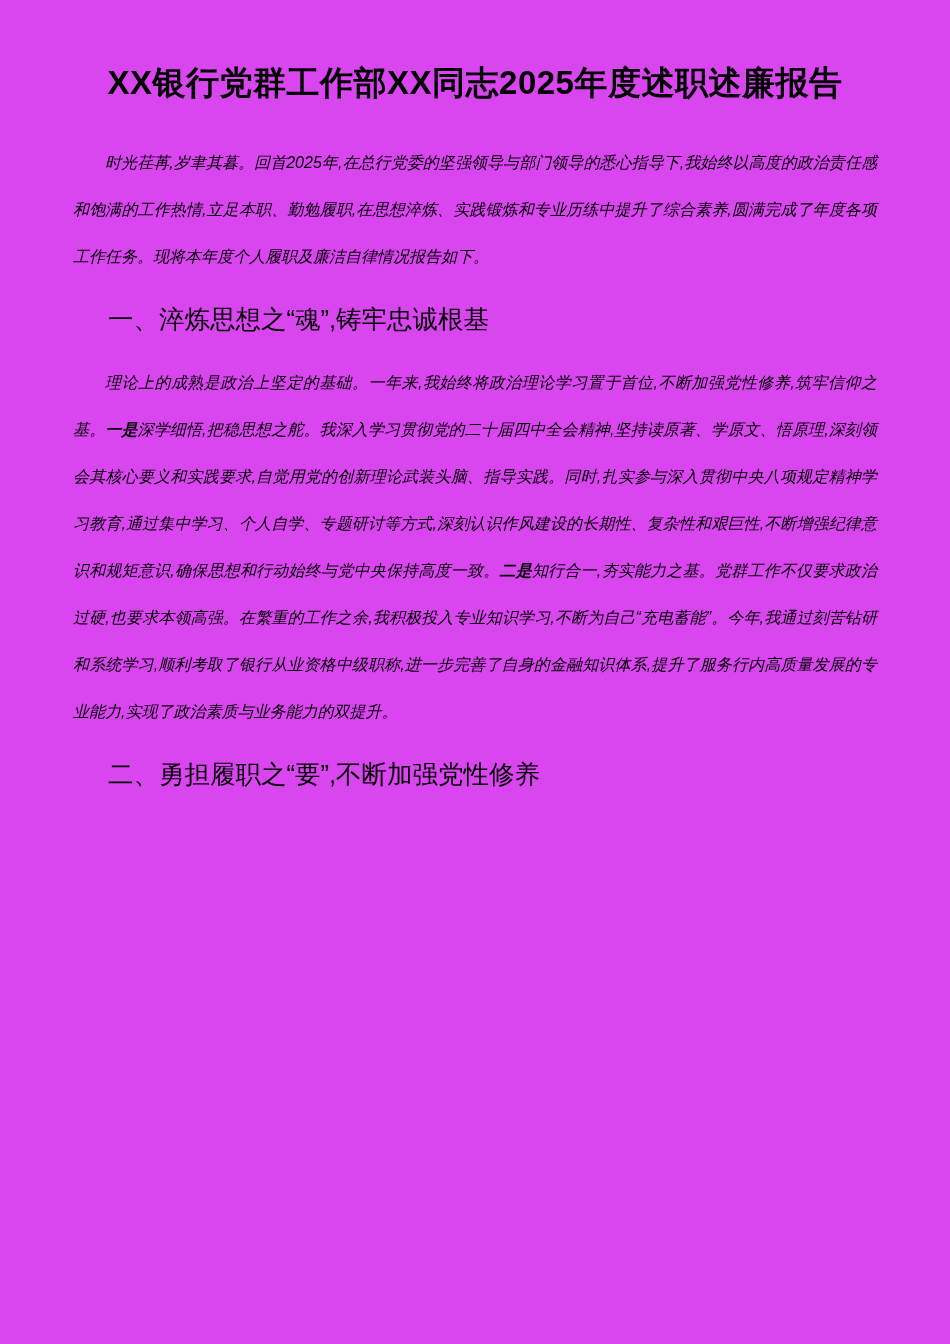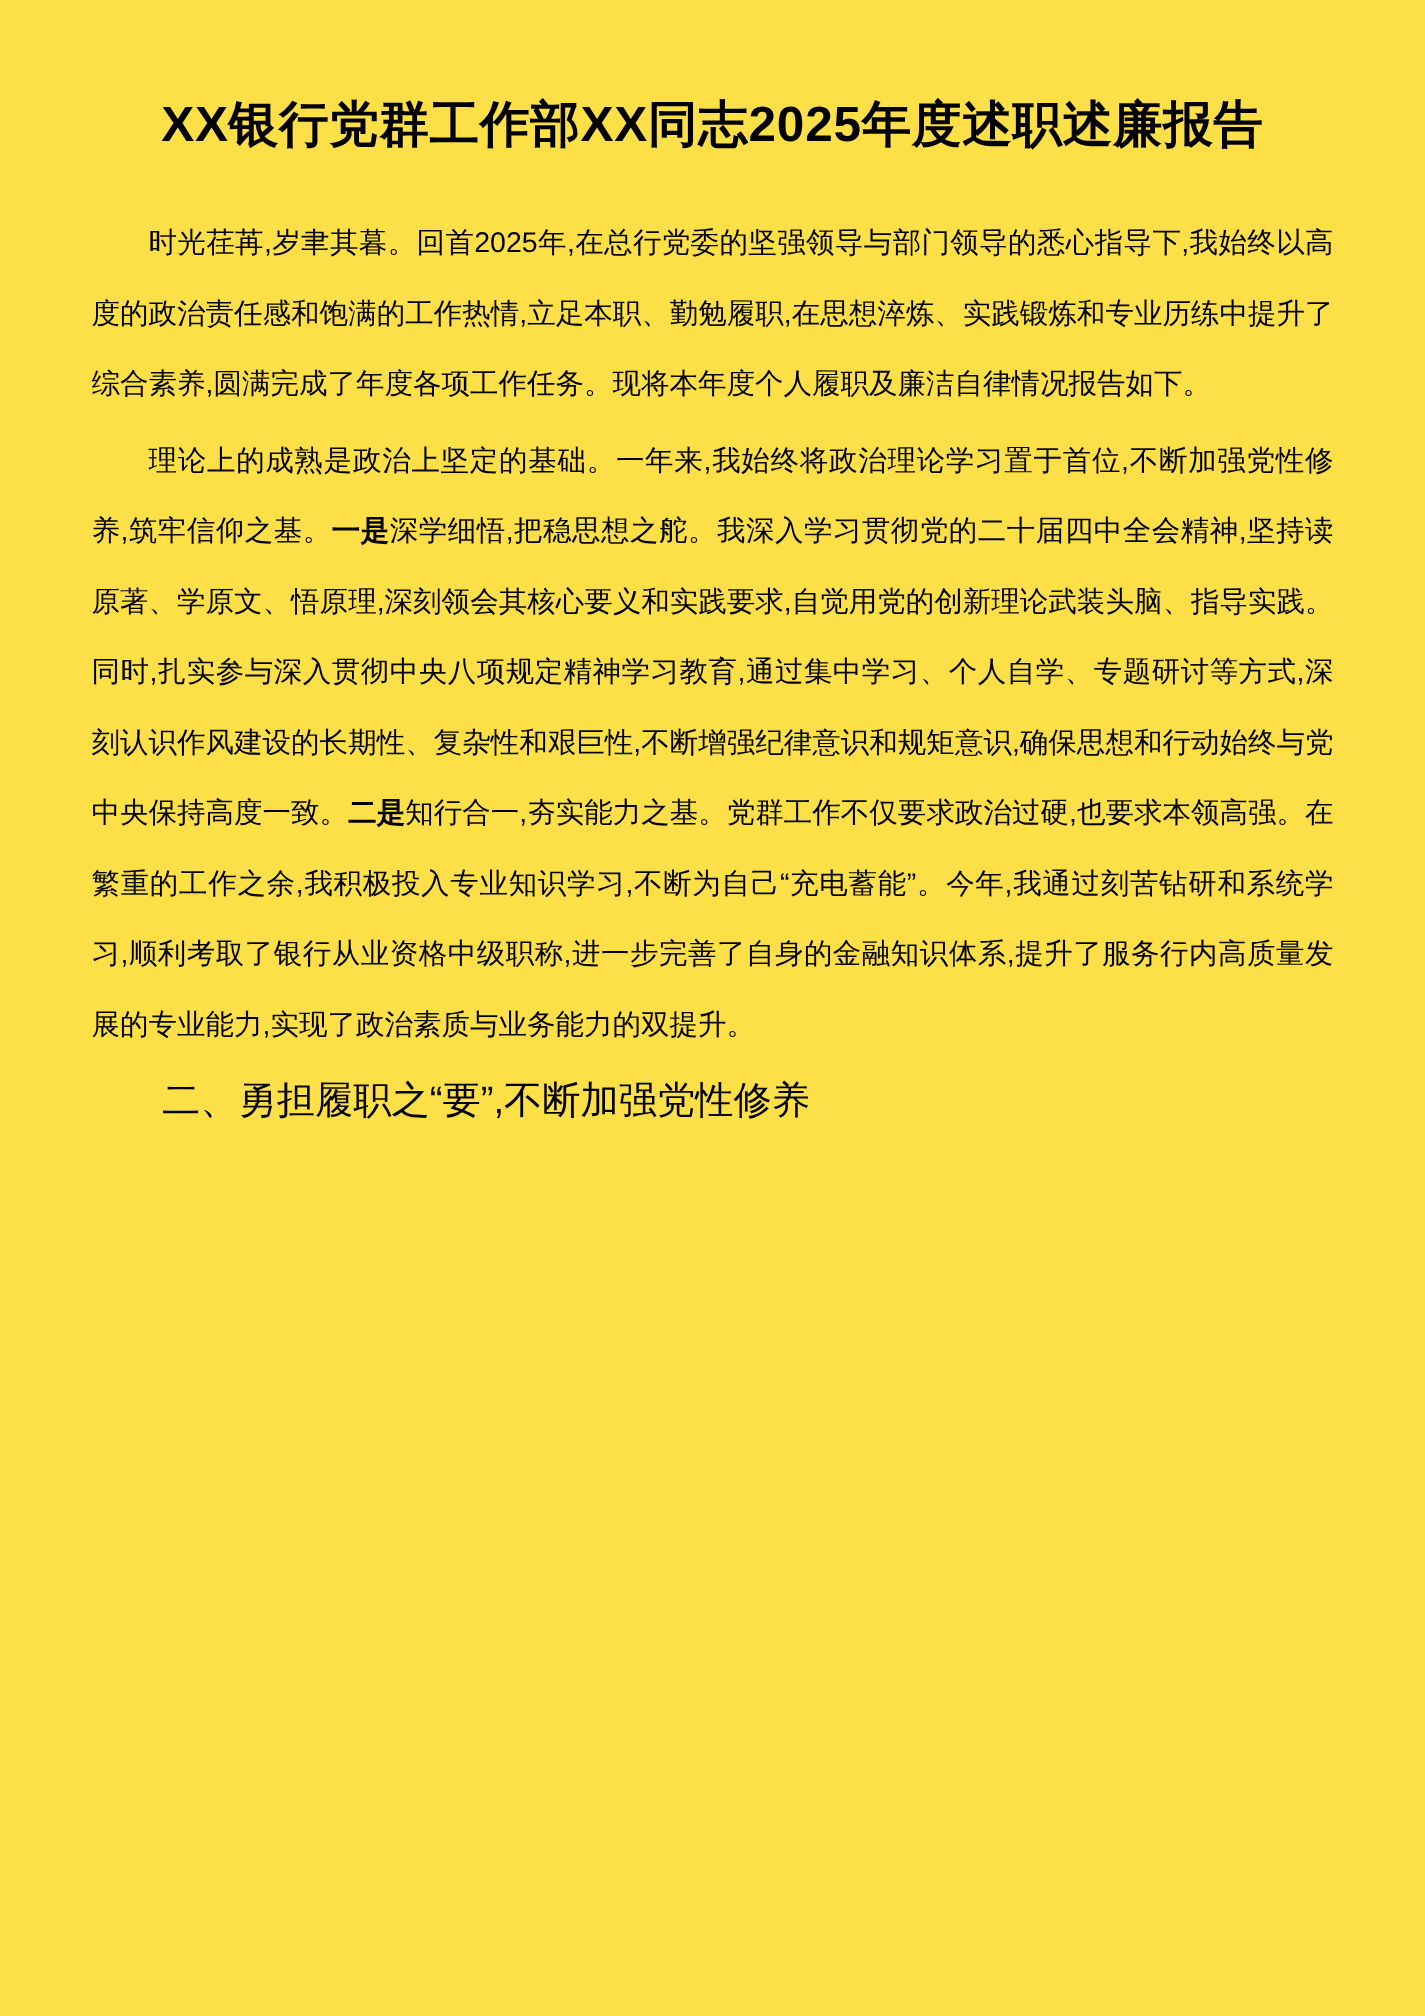--- a/index.html
+++ b/index.html
@@ -8,21 +8,21 @@
     background: #ffffff;
   }
   body {
     font-family: "Liberation Sans", "DejaVu Sans", sans-serif;
     color: #000000;
   }
   .page {
     position: relative;
     width: 950px;
     height: 1344px;
-    background: #fde047;
+    background: #d946ef;
     overflow: hidden;
     box-sizing: border-box;
   }
   .content {
     position: absolute;
     left: 57px;
     top: 0;
     width: 836px;
   }
   .doc-title {
@@ -32,28 +32,29 @@
     text-align: center;
     letter-spacing: 0.5px;
     margin: 0;
     padding-top: 62px;
     white-space: nowrap;
   }
   .body-block {
     margin-top: 34px;
   }
   p.para {
-    font-size: 19px;
+    font-size: 16px;
     line-height: 47px;
-    margin: 4px;
+    margin: 16px;
     text-align: justify;
     text-justify: inter-ideograph;
     text-indent: 2em;
     letter-spacing: 0px;
     word-break: break-all;
+    font-style: italic;
   }
   p.heading {
     font-size: 25.5px;
     line-height: 47px;
     margin: 0;
     text-indent: 2em;
     text-align: left;
     letter-spacing: 0px;
   }
   b.em {
@@ -61,17 +62,18 @@
   }
 </style>
 </head>
 <body>
 
 <div class="page">
   <div class="content">
     <h1 class="doc-title">XX银行党群工作部XX同志2025年度述职述廉报告</h1>
     <div class="body-block">
         <p class="para"><span>时光荏苒,岁聿其暮。回首2025年,在总行党委的坚强领导与部门领导的悉心指导下,我始终以高度的政治责任感和饱满的工作热情,立足本职、勤勉履职,在思想淬炼、实践锻炼和专业历练中提升了综合素养,圆满完成了年度各项工作任务。现将本年度个人履职及廉洁自律情况报告如下。</span></p>
+        <p class="heading"><span>一、淬炼思想之“魂”,铸牢忠诚根基</span></p>
         <p class="para"><span>理论上的成熟是政治上坚定的基础。一年来,我始终将政治理论学习置于首位,不断加强党性修养,筑牢信仰之基。</span><b class="em">一是</b><span>深学细悟,把稳思想之舵。我深入学习贯彻党的二十届四中全会精神,坚持读原著、学原文、悟原理,深刻领会其核心要义和实践要求,自觉用党的创新理论武装头脑、指导实践。同时,扎实参与深入贯彻中央八项规定精神学习教育,通过集中学习、个人自学、专题研讨等方式,深刻认识作风建设的长期性、复杂性和艰巨性,不断增强纪律意识和规矩意识,确保思想和行动始终与党中央保持高度一致。</span><b class="em">二是</b><span>知行合一,夯实能力之基。党群工作不仅要求政治过硬,也要求本领高强。在繁重的工作之余,我积极投入专业知识学习,不断为自己“充电蓄能”。今年,我通过刻苦钻研和系统学习,顺利考取了银行从业资格中级职称,进一步完善了自身的金融知识体系,提升了服务行内高质量发展的专业能力,实现了政治素质与业务能力的双提升。</span></p>
         <p class="heading"><span>二、勇担履职之“要”,不断加强党性修养</span></p>
       </div>
   </div>
 </div>
 
 </body></html>

